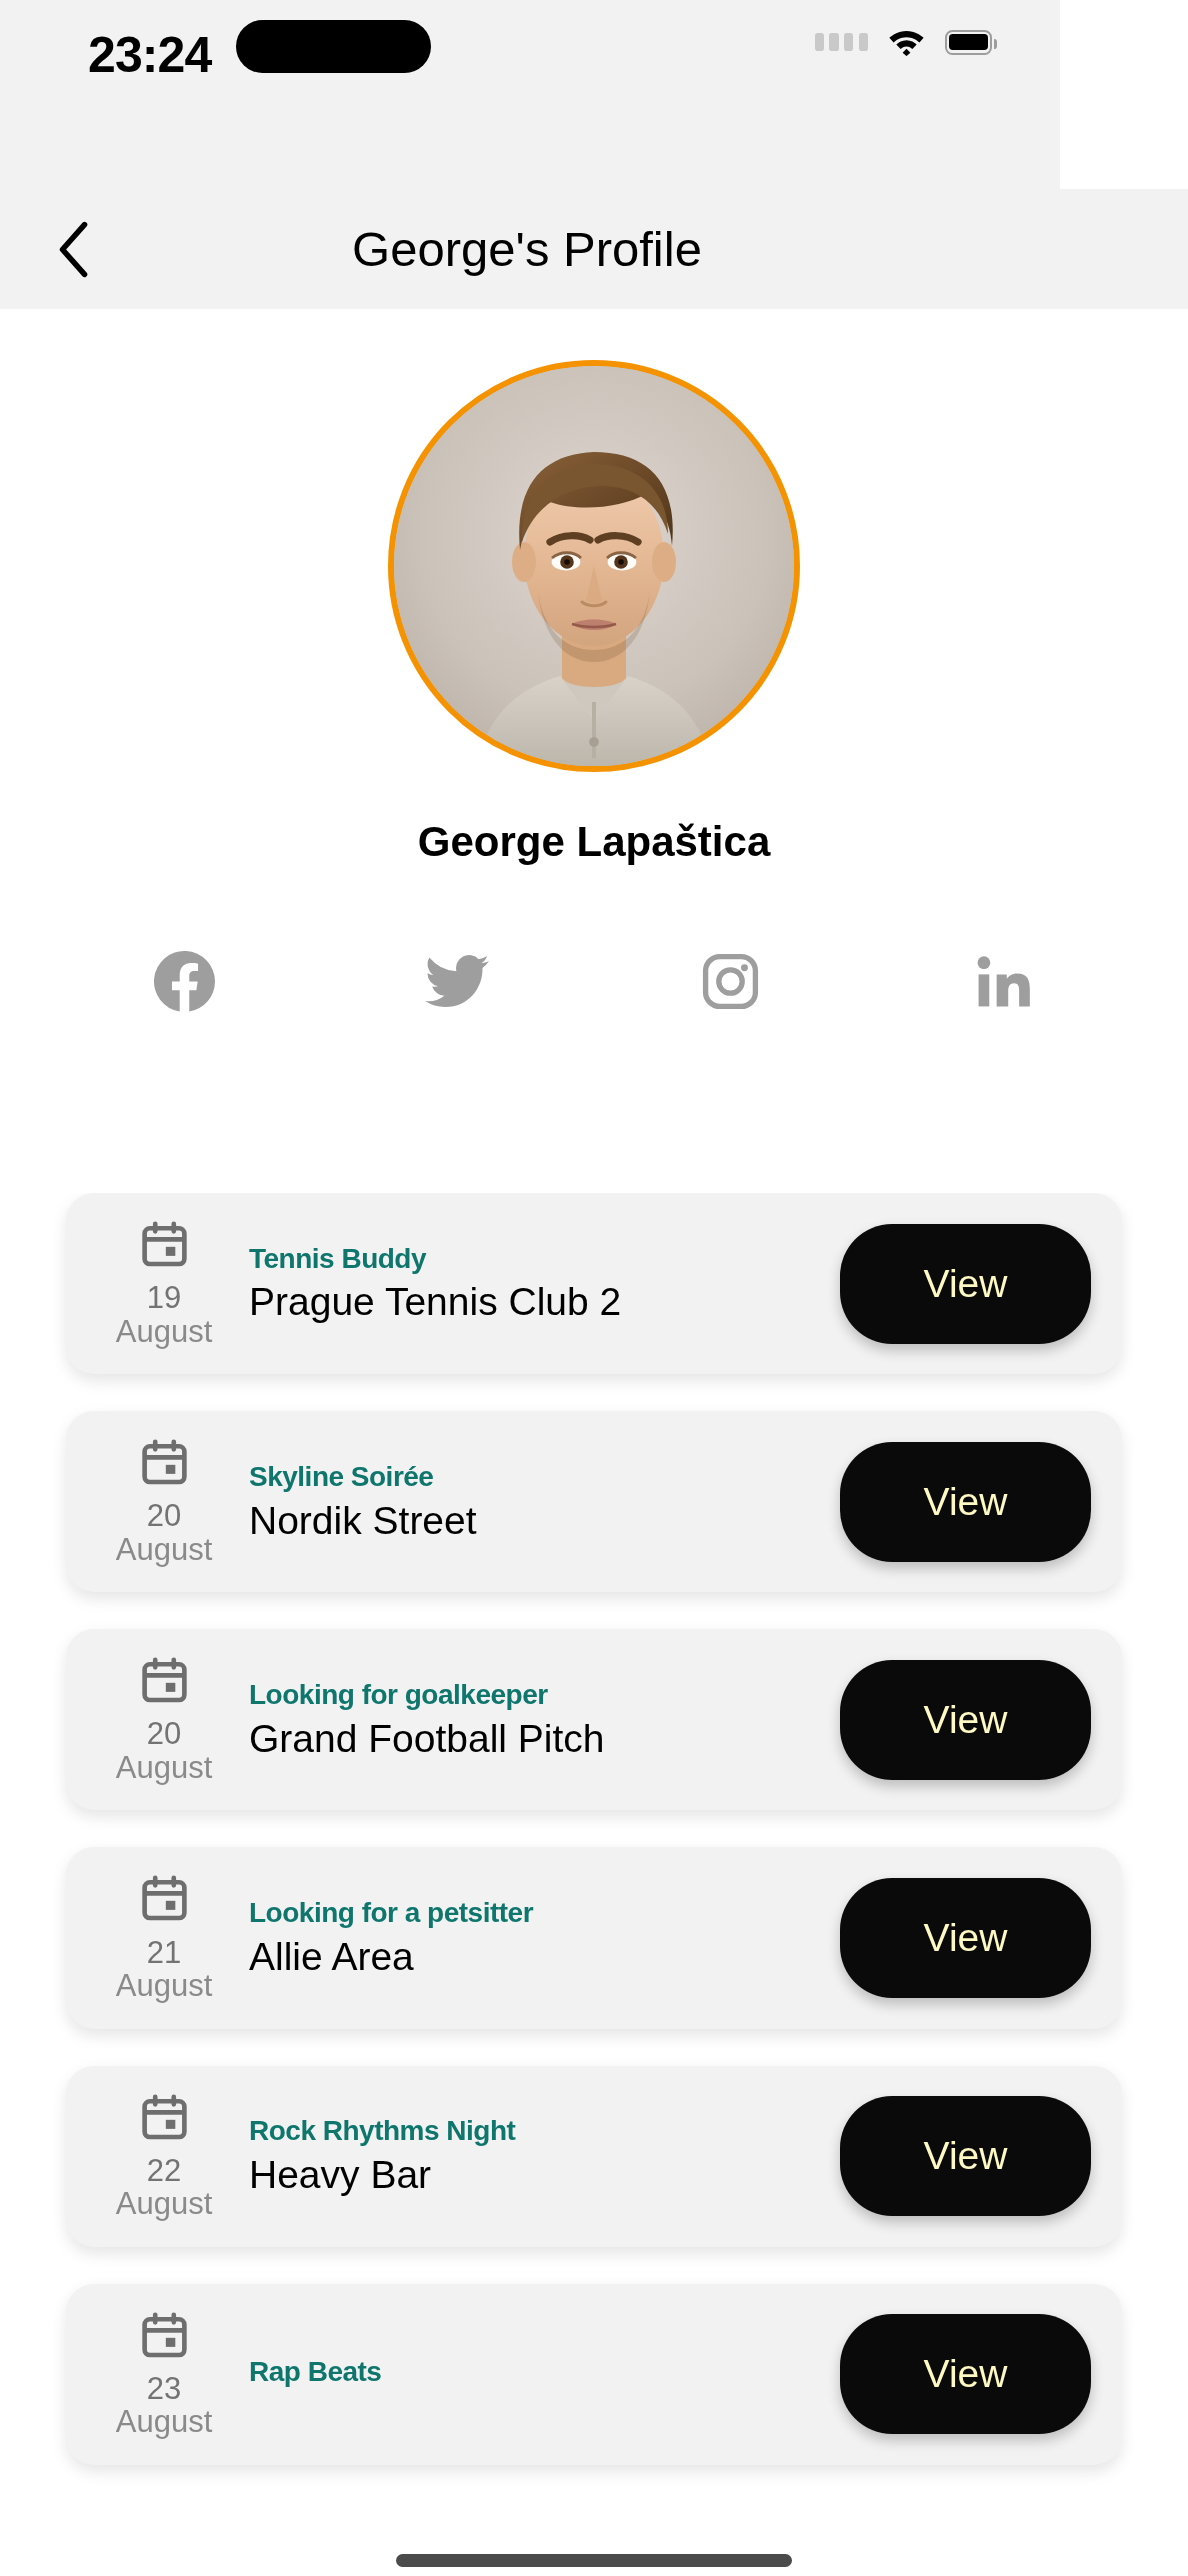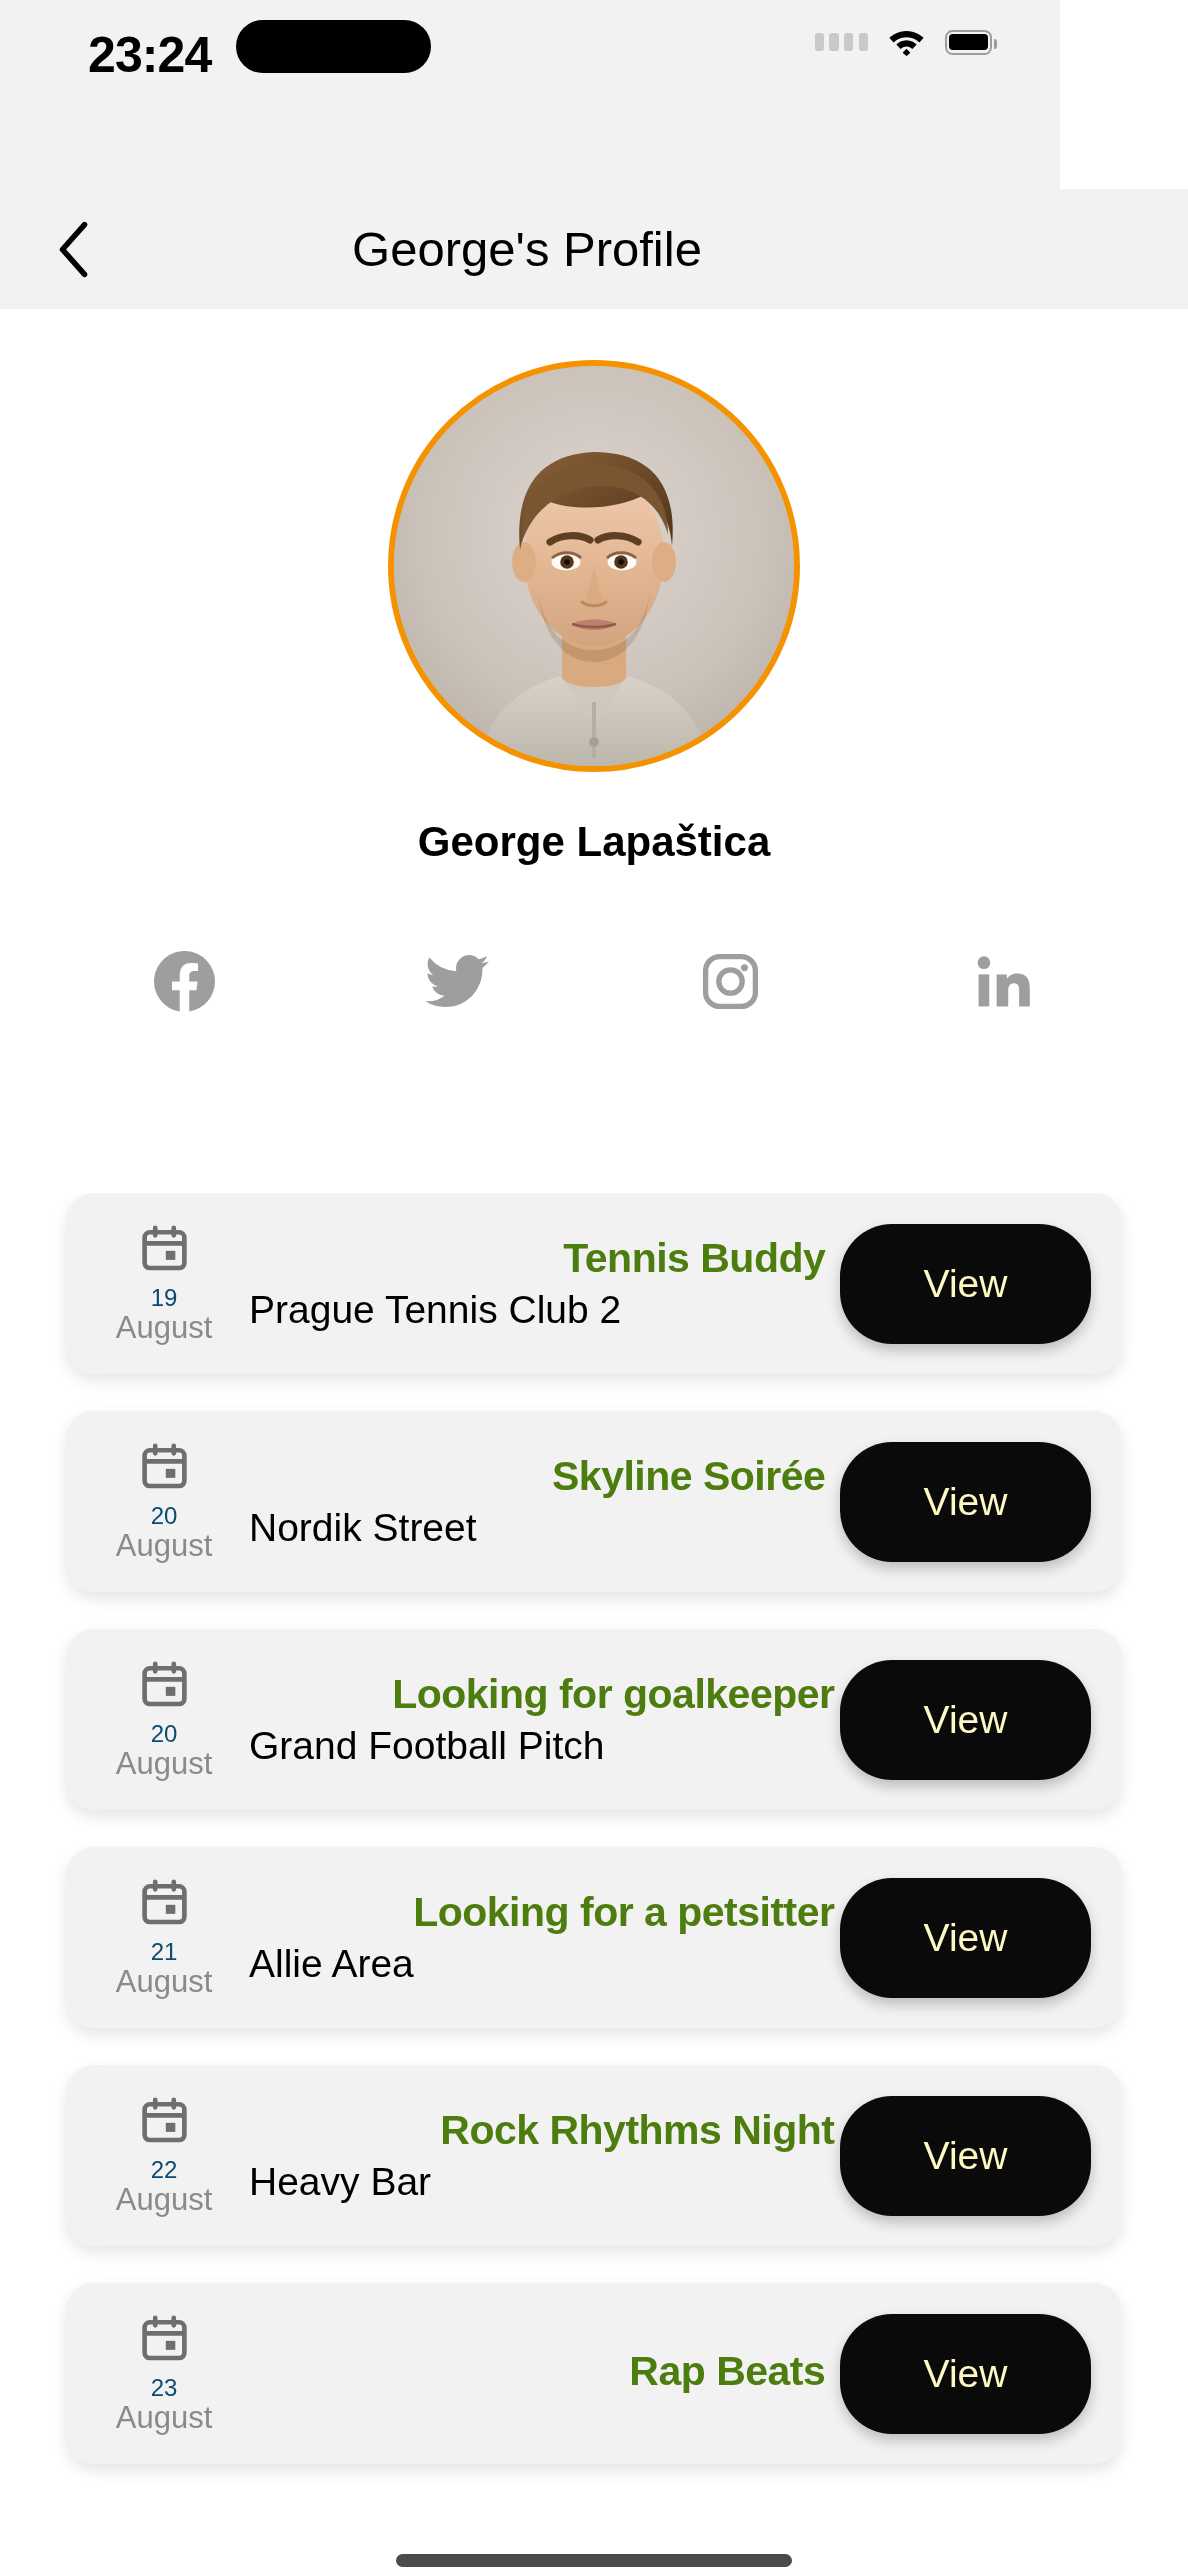--- a/index.html
+++ b/index.html
@@ -89,27 +89,26 @@
     background:#f2f2f2; border-radius:28px;
     box-shadow:0 6.4px 14.7px rgba(0,0,0,0.10);
     display:flex; align-items:center; padding:26px 31px 26px 39px;
     min-height:181px;
   }
   .date-col {
     width:118px; flex:0 0 118px;
     display:flex; flex-direction:column; align-items:center; justify-content:center;
   }
   .cal-ic { width:53px; height:53px; display:block; }
-  .date-day { margin-top:9.2px; font-size:24px; color:#0c4a6e; line-height:1.08; }
+  .date-day { margin-top:9.2px; font-size:31px; color:#737373; line-height:1.08; }
   .date-month { font-size:31px; color:#8a8a8a; line-height:1.08; }
   .info-col { flex:1 1 auto; padding-left:26px; padding-right:14.7px; min-width:0; }
   .ev-title {
-    font-size:41px; font-weight:700; color:#4d7c0f; line-height:1.18;
+    font-size:28px; font-weight:700; color:#0f766e; line-height:1.18;
     letter-spacing:-0.5px;
-    text-align:right;
   }
   .ev-place { margin-top:5.5px; font-size:39px; font-weight:400; color:#000; line-height:1.15; }
   .view-btn {
     flex:0 0 auto; width:251px; height:120px;
     background:#0a0a0a; color:#fef9c3; border:none; border-radius:52px;
     font-family:"Liberation Sans", sans-serif; font-size:39px; font-weight:400;
     cursor:pointer; box-shadow:0 6.4px 13px rgba(0,0,0,0.22);
     display:flex; align-items:center; justify-content:center;
   }
   .card.wide-title .info-col { padding-right:5.5px; }

